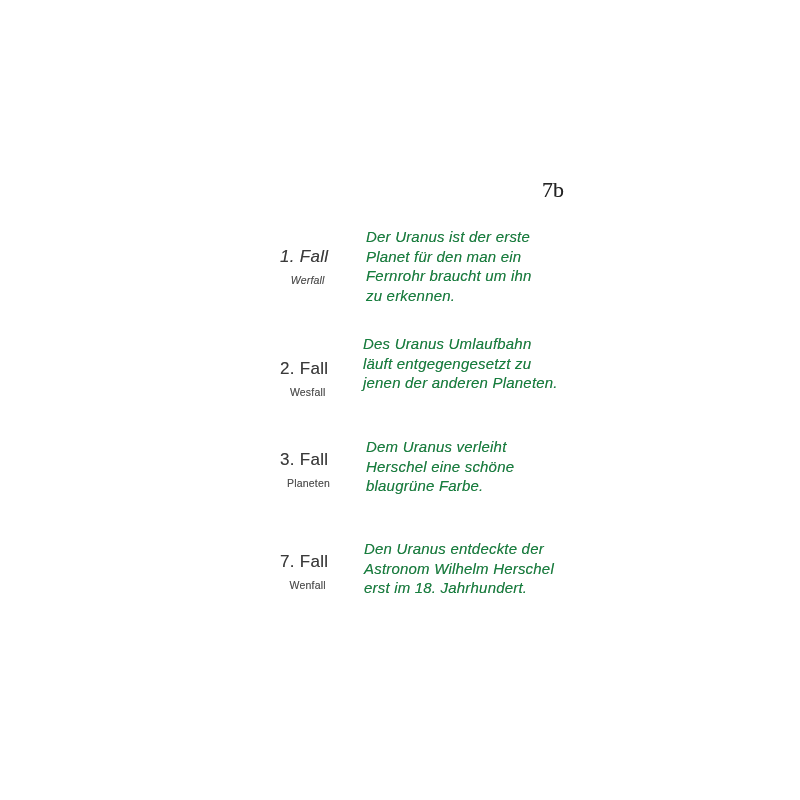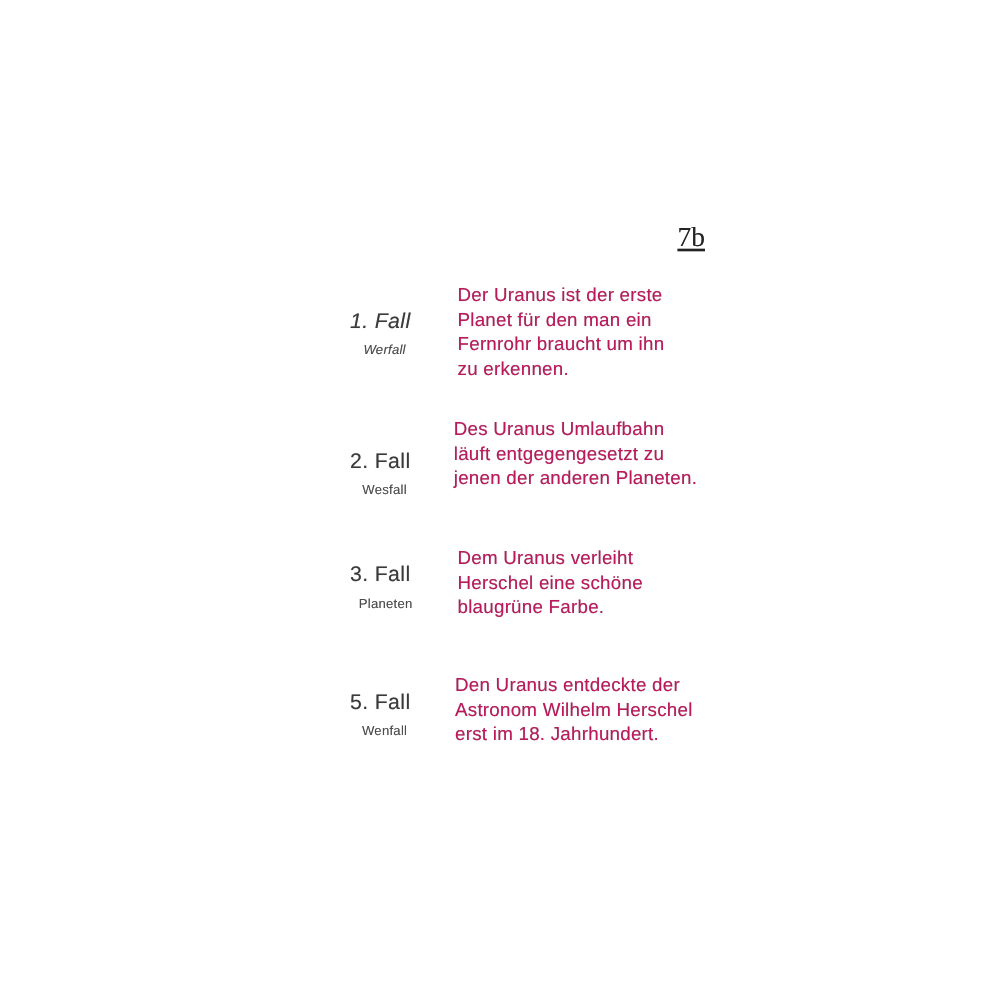--- a/index.html
+++ b/index.html
@@ -16,21 +16,20 @@
     font-family: "Liberation Sans", sans-serif;
   }
   .page-code {
     position: absolute;
     left: 542px;
     top: 177px;
     font-family: "Liberation Serif", serif;
     font-size: 22px;
     color: #232323;
     text-shadow: 0 0 0.5px rgba(40,40,40,0.45);
-    text-decoration: underline;
   }
   .case-row {
     position: absolute;
     left: 280px;
     width: 300px;
   }
   .row-1 { top: 227px; }
   .row-2 { top: 334px; }
   .row-3 { top: 437px; }
   .row-4 { top: 539px; }
@@ -59,24 +58,25 @@
     text-align: center;
   }
   .case-text {
     position: absolute;
     left: 86px;
     top: 0;
     margin: 0;
     width: 214px;
     font-size: 15px;
     line-height: 19.7px;
-    color: #be185d;
+    color: #15803d;
     letter-spacing: 0.2px;
     white-space: pre-line;
     text-shadow: 0 0 0.6px rgba(70,70,70,0.5);
+    font-style: italic;
   }
   .row-2 .case-text { left: 83px; }
   .row-4 .case-text { left: 84px; }
 </style>
 </head>
 <body>
 
 <div class="page">
 
   <div class="page-code">7b</div>
@@ -107,21 +107,21 @@
       <div class="case-number">3. Fall</div>
       <div class="case-name">Planeten</div>
     </div>
     <p class="case-text">Dem Uranus verleiht
 Herschel eine schöne
 blaugrüne Farbe.</p>
   </section>
 
   <section class="case-row row-4">
     <div class="case-label-group">
-      <div class="case-number">5. Fall</div>
+      <div class="case-number">7. Fall</div>
       <div class="case-name">Wenfall</div>
     </div>
     <p class="case-text">Den Uranus entdeckte der
 Astronom Wilhelm Herschel
 erst im 18. Jahrhundert.</p>
   </section>
 
 </div>
 
 </body></html>

